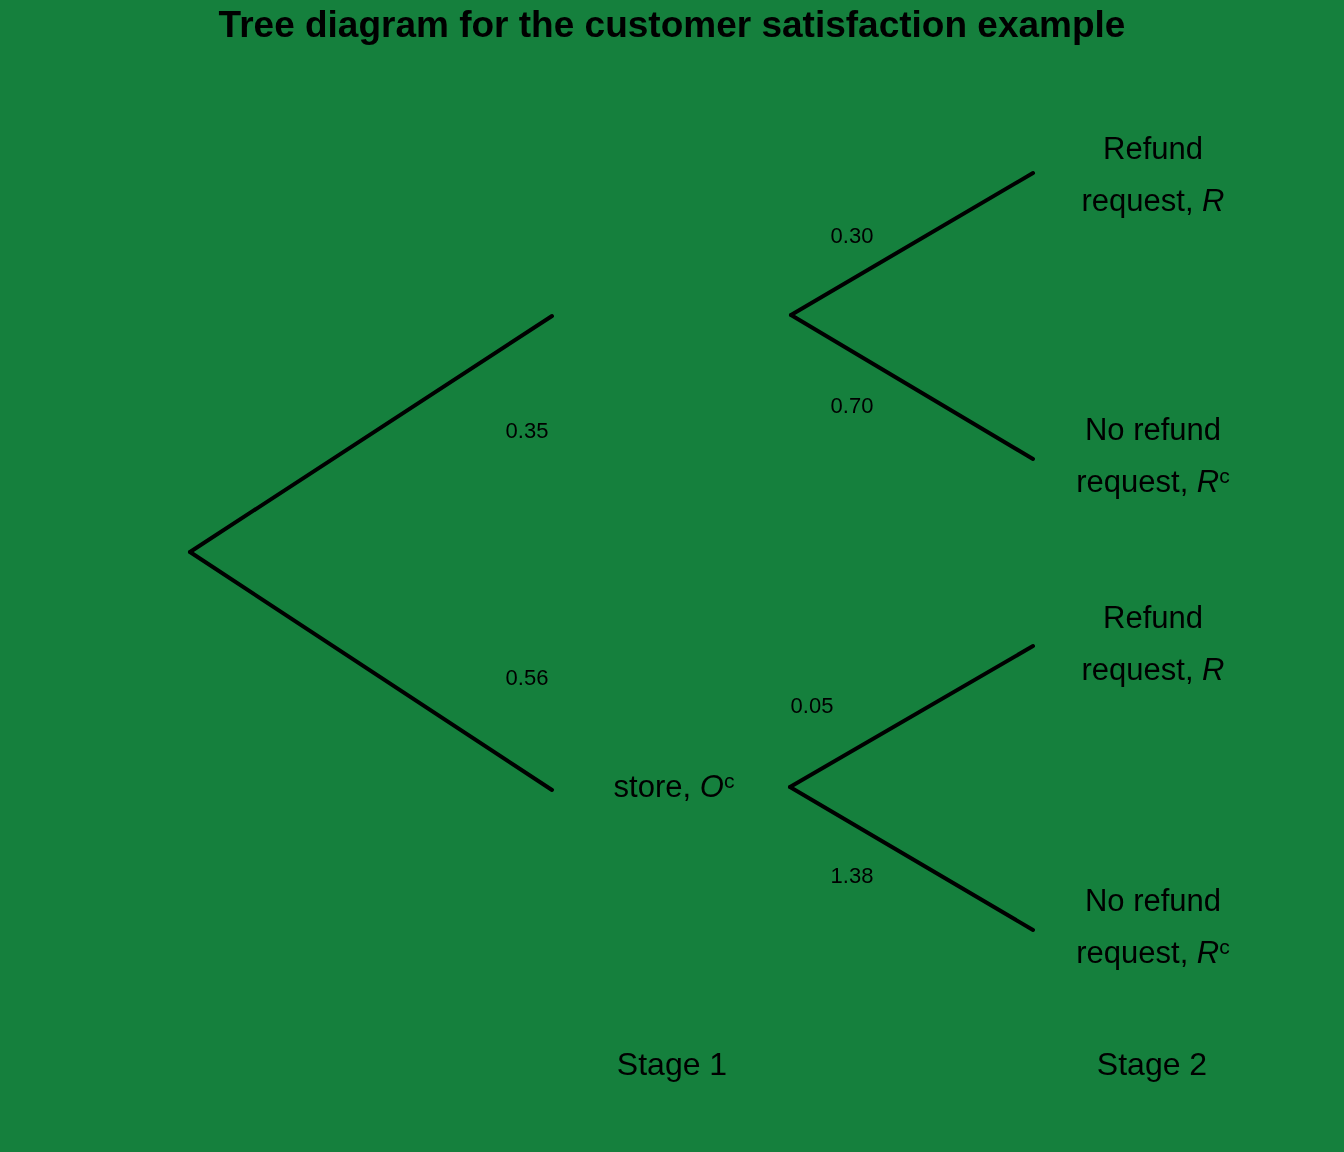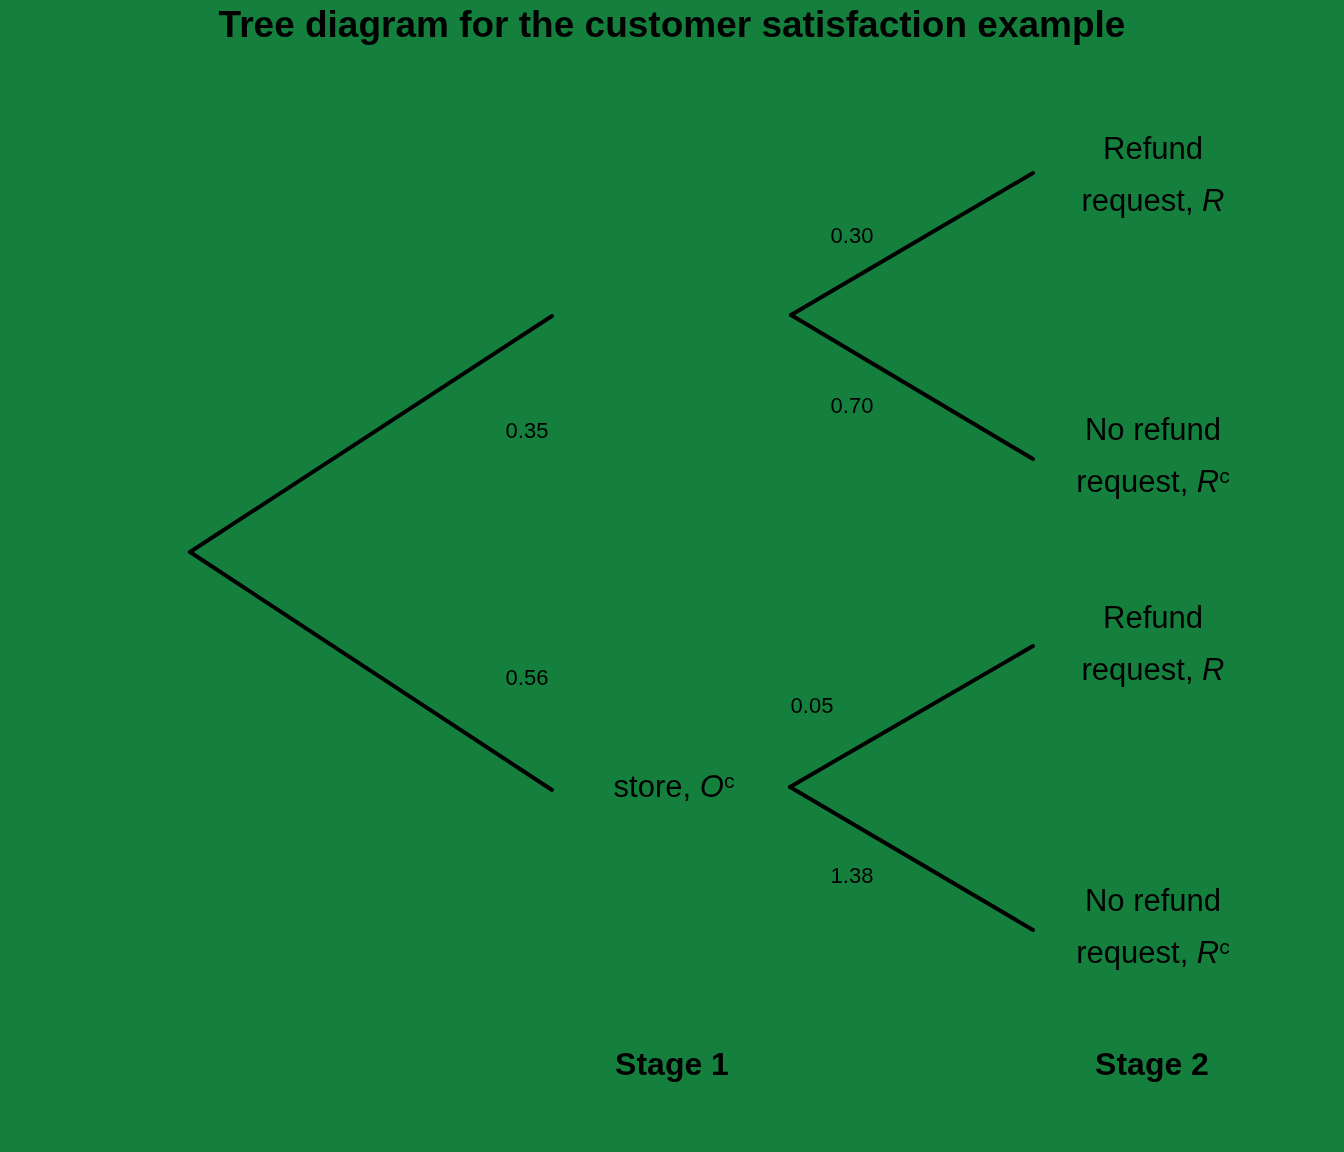--- a/index.html
+++ b/index.html
@@ -52,21 +52,21 @@
     top: 2px;
     vertical-align: super;
     line-height: 0;
     font-style: normal;
   }
   .prob {
     font-size: 22px;
     line-height: 31px;
   }
   .stage {
-    font-weight: bold;
+    font-weight: normal;
     font-size: 32px;
     line-height: 32px;
   }
 </style>
 </head>
 <body>
 
 <div class="canvas">
 
   <div class="title">Tree diagram for the customer satisfaction example</div>

